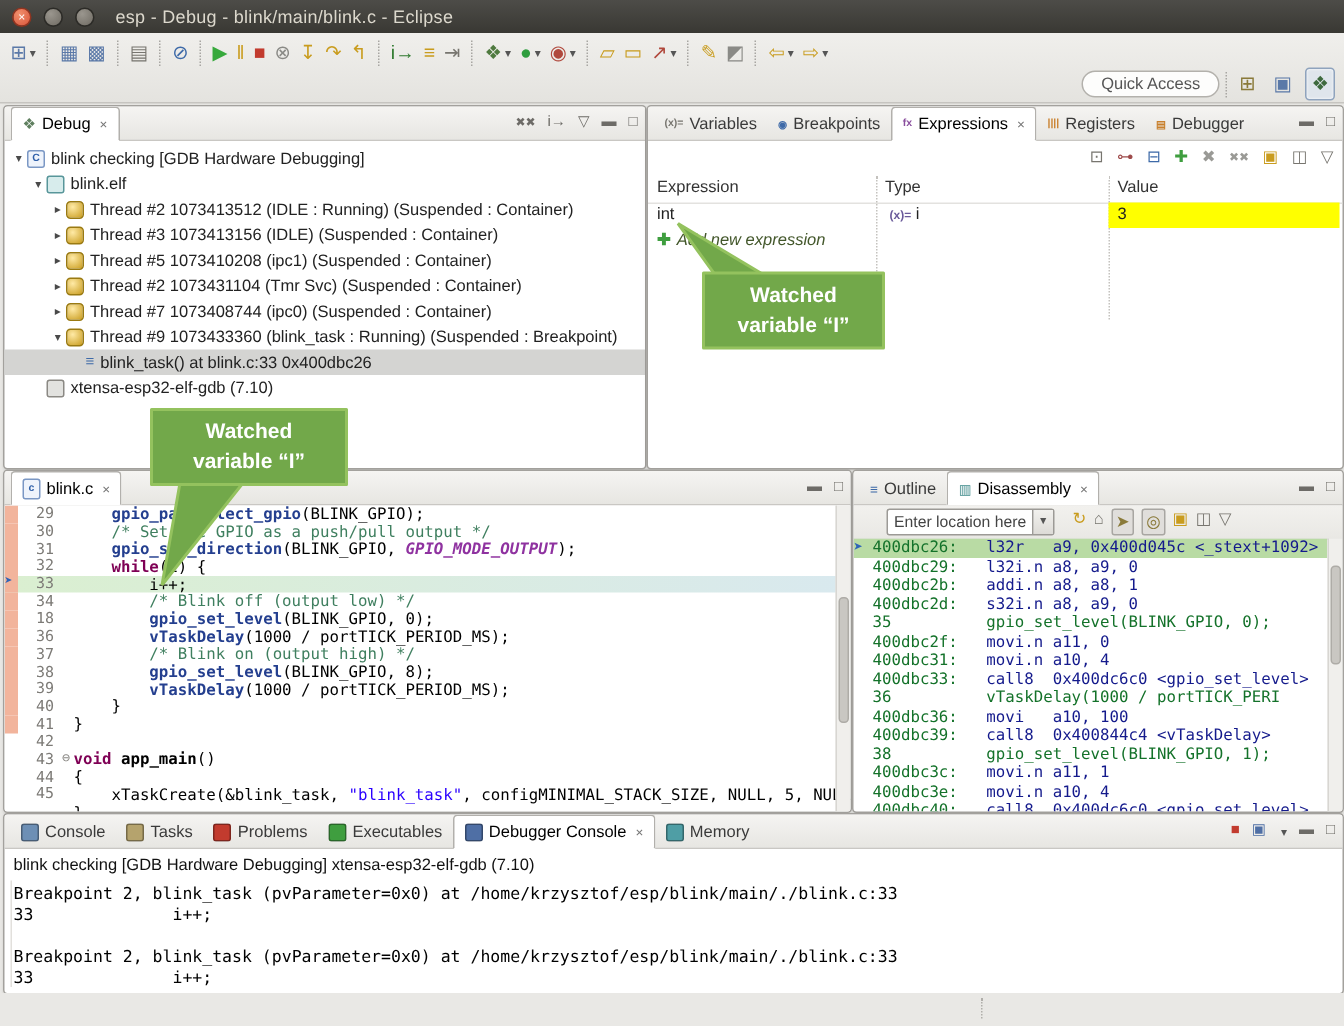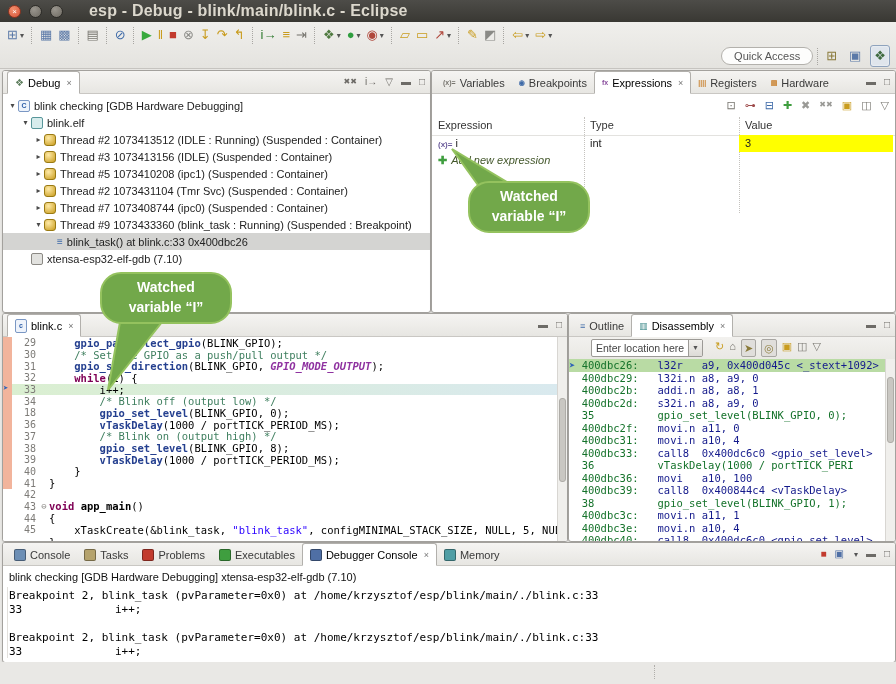--- a/index.html
+++ b/index.html
@@ -5,21 +5,21 @@
   html,body{margin:0;padding:0}
   body{width:896px;height:684px;position:relative;overflow:hidden;
        font-family:"Liberation Sans",sans-serif;background:#e9e8e5;font-size:11px;color:#222}
   
   .titlebar{position:absolute;left:0;top:0;width:896px;height:22px;
             background:linear-gradient(#4d4c48,#393833);display:flex;align-items:center}
   .winbtns{display:flex;gap:8px;margin-left:8px}
   .wbtn{width:13px;height:13px;border-radius:50%;background:radial-gradient(circle at 35% 30%,#9a968e,#6e6a62);
         border:1px solid #2c2b27;box-sizing:border-box;font-size:8px;line-height:11px;text-align:center;color:#fff}
   .wbtn.close{background:radial-gradient(circle at 35% 30%,#f18f6d,#d8553a);border-color:#8f3420}
-  .wtitle{color:#dcd8cd;font-size:16px;font-weight:bold;margin-left:26px;letter-spacing:.2px}
+  .wtitle{color:#dcd8cd;font-size:12px;font-weight:normal;margin-left:14px;letter-spacing:.2px}
   
   .toolbar{position:absolute;left:0;top:22px;width:896px;height:46px;background:linear-gradient(#f0efec,#e4e3df);
            border-bottom:1px solid #c6c4c0}
   .tbrow{position:absolute;left:4px;top:2px;height:22px;display:flex;align-items:center}
   .tb-btn{display:flex;align-items:center;height:20px;padding:0 3px;border-radius:3px;cursor:default}
   .tb-glyph{font-size:13px;line-height:20px}
   .tb-dd{font-size:8px;color:#555;margin-left:2px}
   .tb-sep{width:1px;height:17px;border-left:1px dotted #a8a6a2;margin:0 4px}
   .qa-row{position:absolute;right:6px;top:24px;height:20px;display:flex;align-items:center;gap:0}
   .quick-access{background:#fdfdfc;border:1px solid #b3b1ac;border-radius:10px;padding:2px 12px;
@@ -60,21 +60,21 @@
         display:flex;font-size:11px;color:#333}
   .col{padding:2px 6px;box-sizing:border-box}
   .colsep{position:absolute;top:46px;height:96px;border-left:1px dotted #c4c2be}
   .exrow{position:absolute;left:0;right:0;display:flex;height:17px;align-items:center;font-size:11px}
   .excell{padding:0 6px;box-sizing:border-box;height:17px;line-height:17px;white-space:nowrap}
   .vicon{color:#6a5a9a;font-size:8px;margin-right:3px;font-weight:bold}
   .yellow{background:#ffff00}
   .addrow{font-style:italic;color:#44582c}
   .plus{color:#3f9e3f;font-weight:bold;font-style:normal;margin-right:4px}
   
-  .callout{position:absolute;background:#72a84a;border:2px solid #94c25e;border-radius:21px;color:#fff;
+  .callout{position:absolute;background:#72a84a;border:2px solid #94c25e;border-radius:1px;color:#fff;
            text-align:center;font-size:14px;font-weight:bold;line-height:1.45;z-index:60;padding-top:3px;box-sizing:border-box}
   .ctri{position:absolute;z-index:59}
   
   .edlines{position:absolute;left:0;right:0;top:23px;bottom:0;overflow:hidden;background:#fff}
   .crow{display:flex;height:11.7px;align-items:center;font-family:"DejaVu Sans Mono",monospace;font-size:10.5px;white-space:pre}
   .crow.cur{background:linear-gradient(90deg,#daefd0,#d9e9ef)}
   .ann{width:9px;flex:none;height:100%;position:relative}
   .ann.rng{background:#f2b49c}
   .ip{position:absolute;left:0;top:-1px;color:#2e63b8;font-size:9px;z-index:5}
   .ln{width:24px;flex:none;text-align:right;color:#7d7b77;padding-right:3px;font-size:10px}
@@ -314,21 +314,21 @@
         <span class="tab-ic" style="color: rgb(138, 79, 158); font-size: 7px; font-weight: bold;">fx</span>
         <span class="tab-lb">Expressions</span>
         <span class="tab-x">×</span>
       </div>
       <div class="tab">
         <span class="tab-ic" style="color: rgb(201, 129, 46); font-size: 7px; font-weight: bold;">||||</span>
         <span class="tab-lb">Registers</span>
       </div>
       <div class="tab">
         <span class="tab-ic" style="color: rgb(201, 129, 46); font-size: 7px; font-weight: bold;">▤</span>
-        <span class="tab-lb">Hardware</span>
+        <span class="tab-lb">Debugger</span>
       </div>
       <div class="hdr-icons">
       <span class="hic minico">▬</span>
       <span class="hic">□</span>
     </div>
   </div>
   <div class="expr-toolbar">
       <span class="hic" style="color: rgb(119, 117, 111);">⊡</span>
       <span class="hic" style="color: rgb(158, 75, 75);">⊶</span>
       <span class="hic" style="color: rgb(62, 106, 168);">⊟</span>
@@ -340,22 +340,22 @@
       <span class="hic" style="color: rgb(119, 117, 111);">▽</span>
     </div>
   <div class="cols">
     <span class="col" style="width:152px">Expression</span>
     <span class="col" style="width:155px">Type</span>
     <span class="col" style="width:154px">Value</span>
   </div>
   <span class="colsep" style="left:152px"></span>
   <span class="colsep" style="left:307px"></span>
   <div class="exrow" style="top:64px">
+    <span class="excell" style="width:155px">int</span>
     <span class="excell" style="width:152px"><span class="vicon">(x)=</span><span>i</span></span>
-    <span class="excell" style="width:155px">int</span>
     <span class="excell yellow" style="width:154px">3</span>
   </div>
   <div class="exrow addrow" style="top:81px">
     <span class="excell"><span class="plus">✚</span><span>Add new expression</span></span>
   </div>
 </div>
 
 <div class="panel" style="left:2px;top:313px;width:564px;height:227px">
   <div class="tabbar">
     <div class="tab active">

